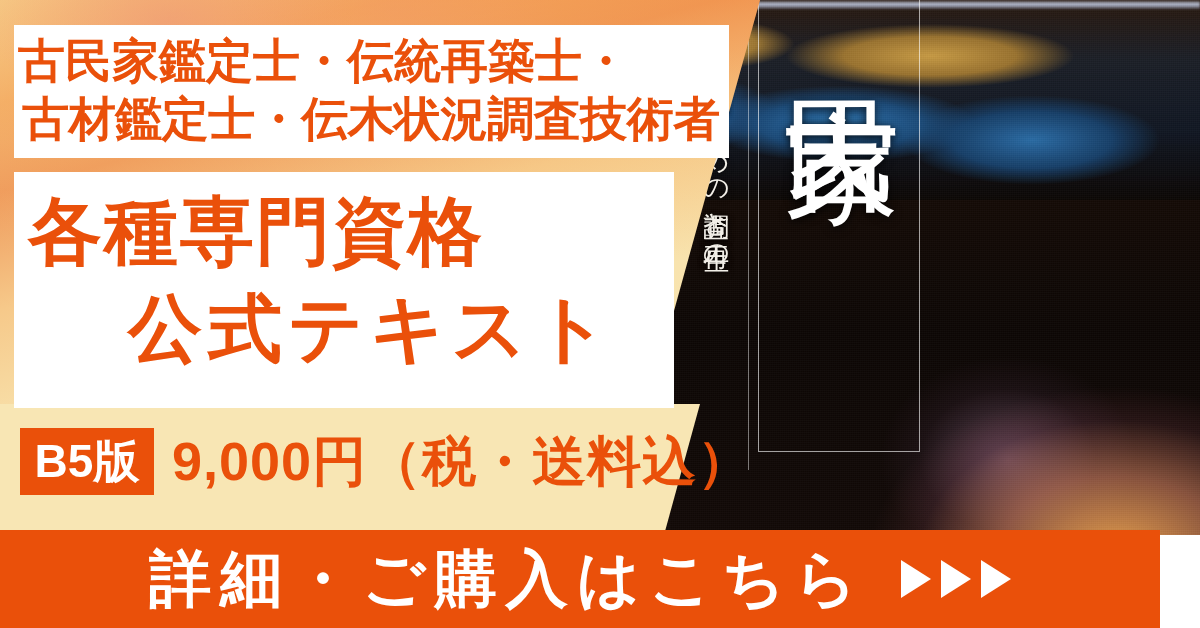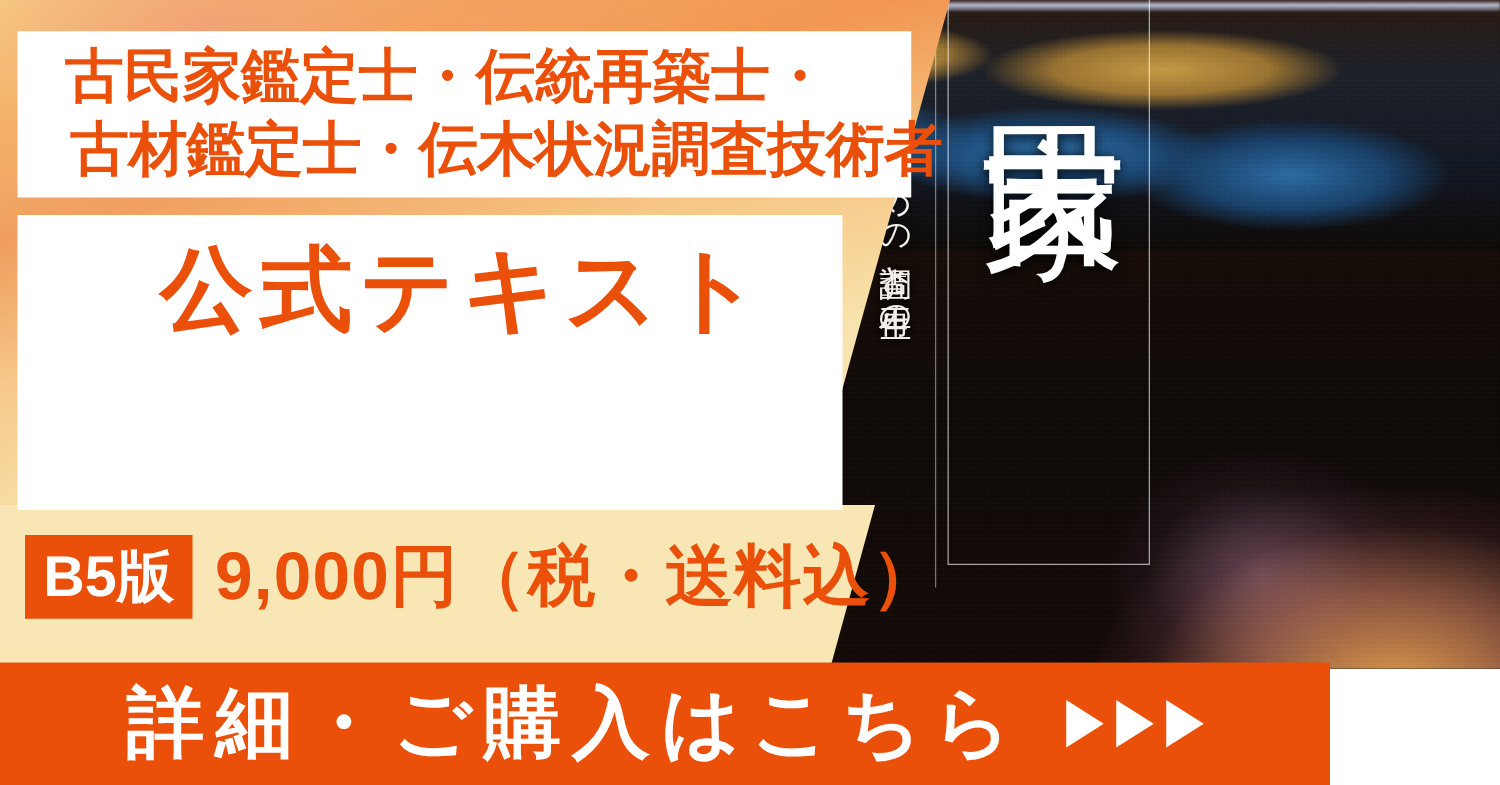--- a/index.html
+++ b/index.html
@@ -154,21 +154,20 @@
   .panel-1{left:14px;top:25px;width:715px;height:133px;}
   .panel-2{left:14px;top:172px;width:660px;height:236px;}
 
   .headline{
     position:absolute;left:18px;top:32px;width:706px;
     color:#ea500a;
     font-size:47px;line-height:58px;
     font-weight:700;
     letter-spacing:0px;
     white-space:nowrap;
-    margin-left:34px;
   }
   .headline .l2{letter-spacing:-0.5px;text-align:center;}
 
   .subhead{
     position:absolute;left:14px;top:183px;width:660px;
     color:#ea500a;
     font-weight:700;
     font-size:74px;line-height:97px;
     letter-spacing:2px;
   }
@@ -184,21 +183,21 @@
   }
   .price{
     position:absolute;left:172px;top:428px;
     color:#ea500a;
     font-size:54px;line-height:67px;font-weight:700;
     letter-spacing:1px;white-space:nowrap;
   }
 
   
   .cta{
-    position:absolute;left:0;top:530px;width:1064px;height:98px;
+    position:absolute;left:0;top:530px;width:1160px;height:98px;
     background:#ea500a;
     display:flex;align-items:center;justify-content:center;
     gap:28px;
   }
   .cta-text{
     color:#ffffff;
     font-size:62px;font-weight:700;line-height:1;
     letter-spacing:9px;
     white-space:nowrap;
   }
@@ -238,20 +237,21 @@
 
   <div class="panel panel-1"></div>
   <div class="panel panel-2"></div>
 
   <div class="headline">
     <div class="l1">古民家鑑定士・伝統再築士・</div>
     <div class="l2">古材鑑定士・伝木状況調査技術者</div>
   </div>
 
   <div class="subhead">
+    <span class="s1">各種専門資格</span>
     <span class="s2">公式テキスト</span>
   </div>
 
   <div class="badge">B5版</div>
   <div class="price">9,000円（税・送料込）</div>
 
   <div class="cta">
     <span class="cta-text">詳細・ご購入はこちら</span>
     <span class="cta-arrows">
       <span class="arrow"></span>

